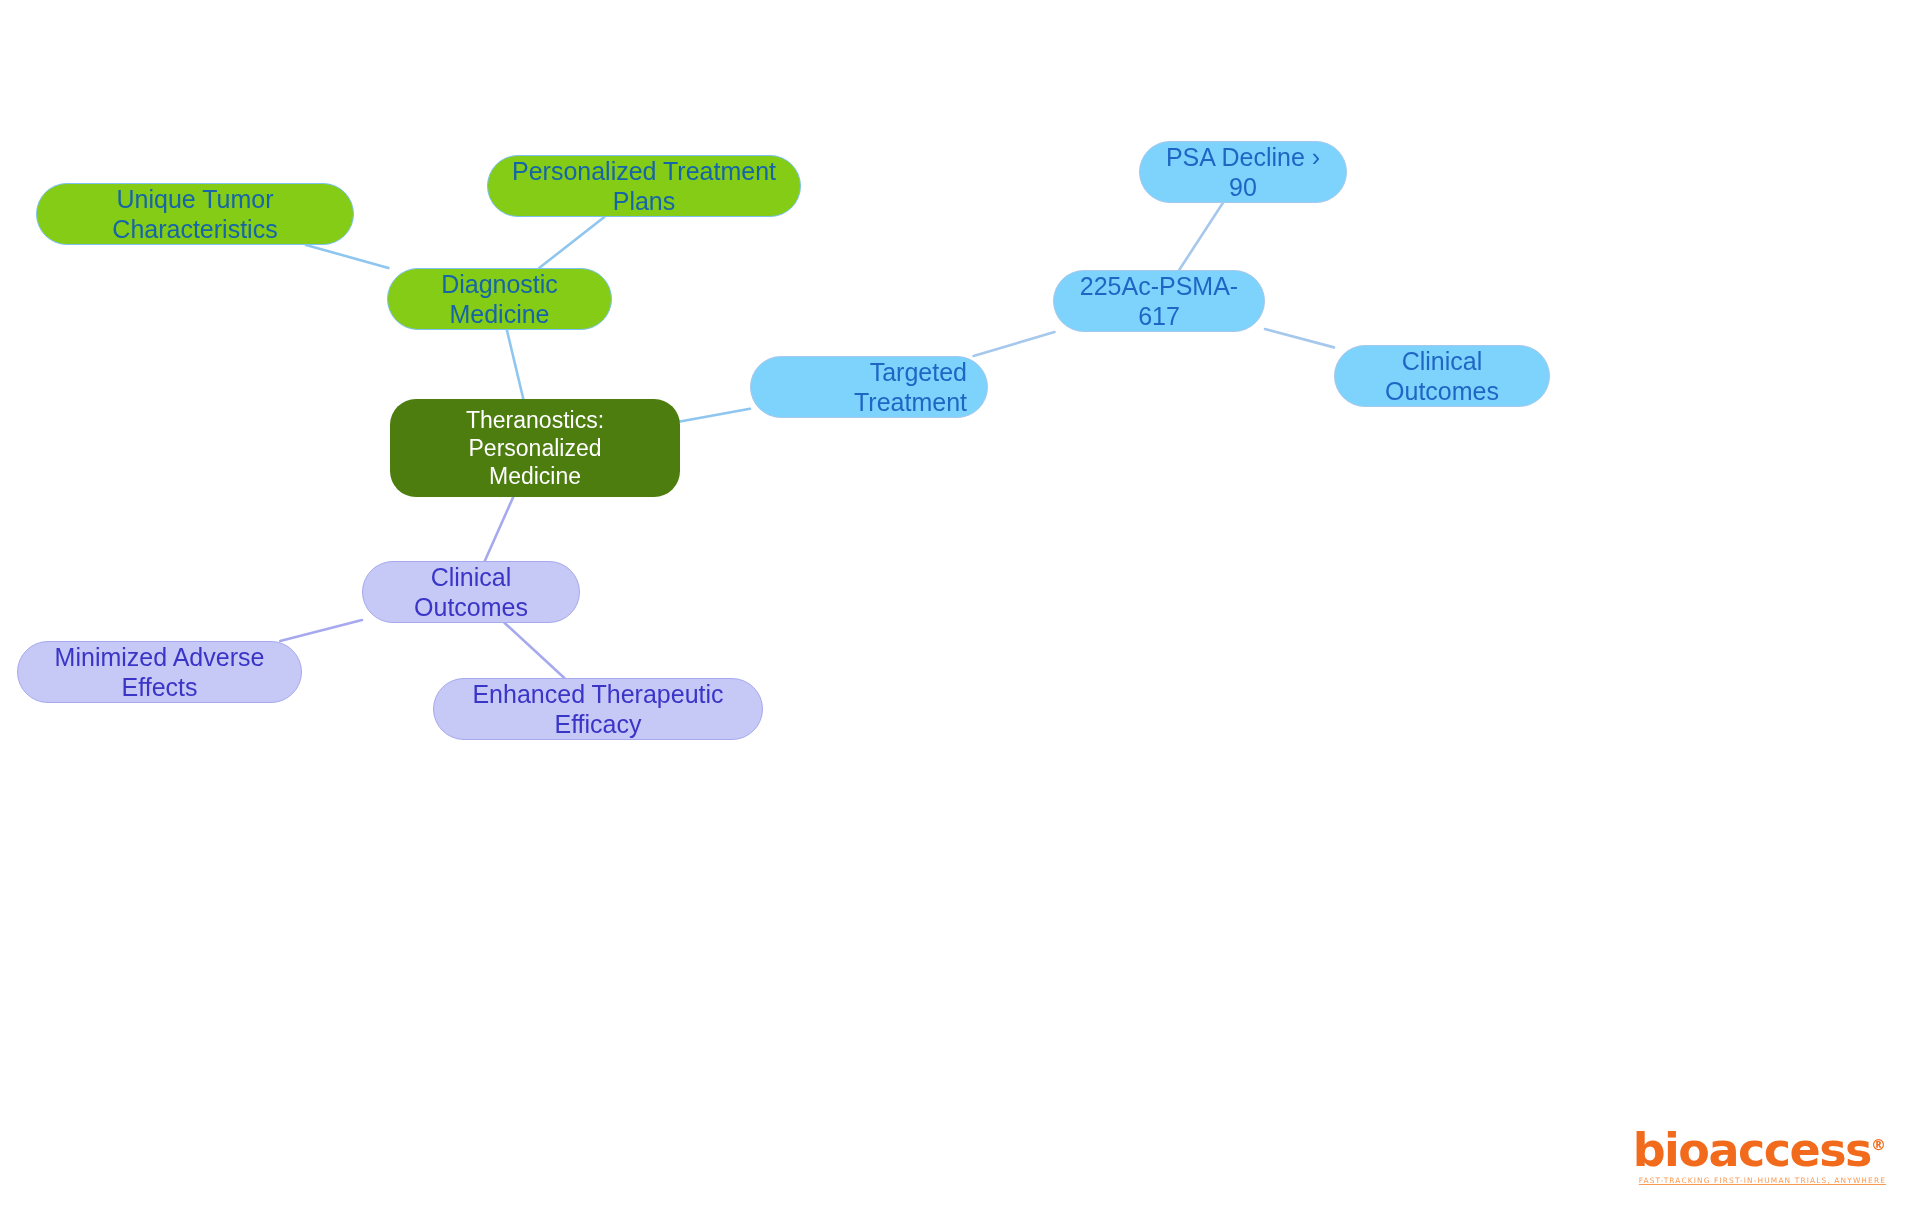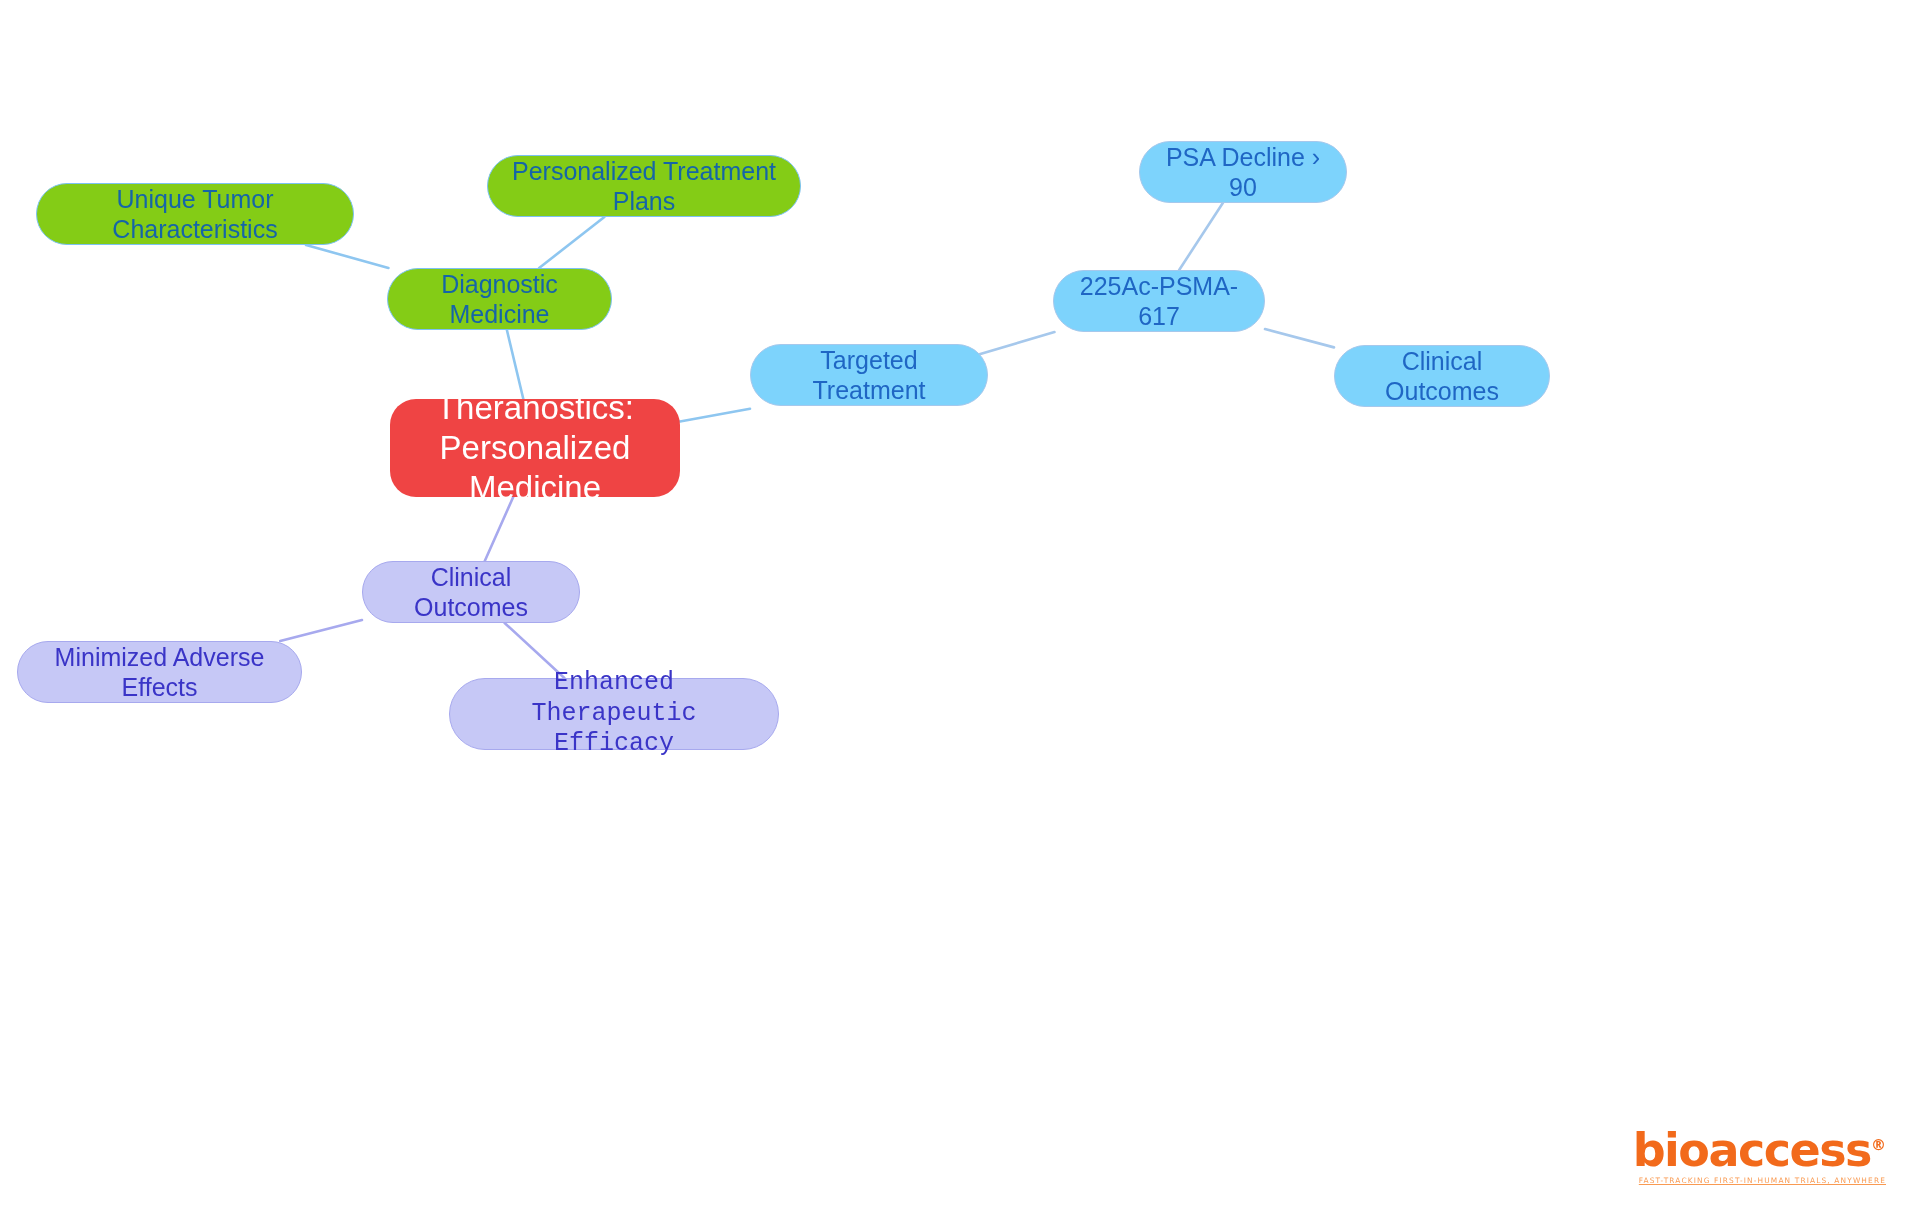--- a/index.html
+++ b/index.html
@@ -30,25 +30,25 @@
     display: flex;
     align-items: center;
     justify-content: center;
     text-align: center;
     border-radius: 999px;
     line-height: 1.22;
     white-space: pre-line;
     z-index: 2;
   }
   .node.root {
-    background: #ef4444;
+    background: #4d7c0f;
     color: #ffffff;
     border: none;
     border-radius: 26px;
-    font-size: 33px;
+    font-size: 23px;
     padding: 0 8px;
   }
   .node.blue-a {
     background: #84cc16;
     border: 1.6px solid #7cc2f2;
     color: #1565a8;
     font-size: 25px;
     padding: 0 20px;
   }
   .node.blue-b {
@@ -115,27 +115,27 @@
       <line x1="362" y1="619.9935794542536" x2="280.20625" y2="641" stroke="#a7a9ee" stroke-width="2.6" stroke-linecap="round"></line>
       <line x1="504.64957264957263" y1="623" x2="564.3504273504274" y2="678" stroke="#a7a9ee" stroke-width="2.6" stroke-linecap="round"></line>
     </svg>
 
   <div id="nodes">
       <div class="node root" style="left: 390px; top: 399px; width: 290px; height: 98px;"><span>Theranostics: Personalized
 Medicine</span></div>
       <div class="node blue-a" style="left: 387px; top: 268px; width: 225px; height: 62px;"><span>Diagnostic Medicine</span></div>
       <div class="node blue-a" style="left: 36px; top: 183px; width: 318px; height: 62px;"><span>Unique Tumor Characteristics</span></div>
       <div class="node blue-a" style="left: 487px; top: 155px; width: 314px; height: 62px;"><span>Personalized Treatment Plans</span></div>
-      <div class="node blue-b" style="left: 750px; top: 344px; width: 238px; height: 62px;"><span>Targeted Treatment</span></div>
+      <div class="node blue-b" style="left: 750px; top: 356px; width: 238px; height: 62px; text-align: right;"><span>Targeted Treatment</span></div>
       <div class="node blue-b" style="left: 1053px; top: 270px; width: 212px; height: 62px;"><span>225Ac-PSMA-617</span></div>
       <div class="node blue-b" style="left: 1139px; top: 141px; width: 208px; height: 62px;"><span>PSA Decline › 90</span></div>
       <div class="node blue-b" style="left: 1334px; top: 345px; width: 216px; height: 62px;"><span>Clinical Outcomes</span></div>
       <div class="node purple" style="left: 362px; top: 561px; width: 218px; height: 62px;"><span>Clinical Outcomes</span></div>
       <div class="node purple" style="left: 17px; top: 641px; width: 285px; height: 62px;"><span>Minimized Adverse Effects</span></div>
-      <div class="node purple" style="left: 449px; top: 678px; width: 330px; height: 72px; font-family: Liberation Mono, monospace;"><span>Enhanced Therapeutic Efficacy</span></div>
+      <div class="node purple" style="left: 433px; top: 678px; width: 330px; height: 62px;"><span>Enhanced Therapeutic Efficacy</span></div>
     </div>
 
   <div id="logo">
     <div class="wordmark"><span>bioaccess</span><span class="reg">®</span></div>
     <div class="tagline">FAST-TRACKING FIRST-IN-HUMAN TRIALS, ANYWHERE</div>
   </div>
 
 </div>
 
 </body></html>

